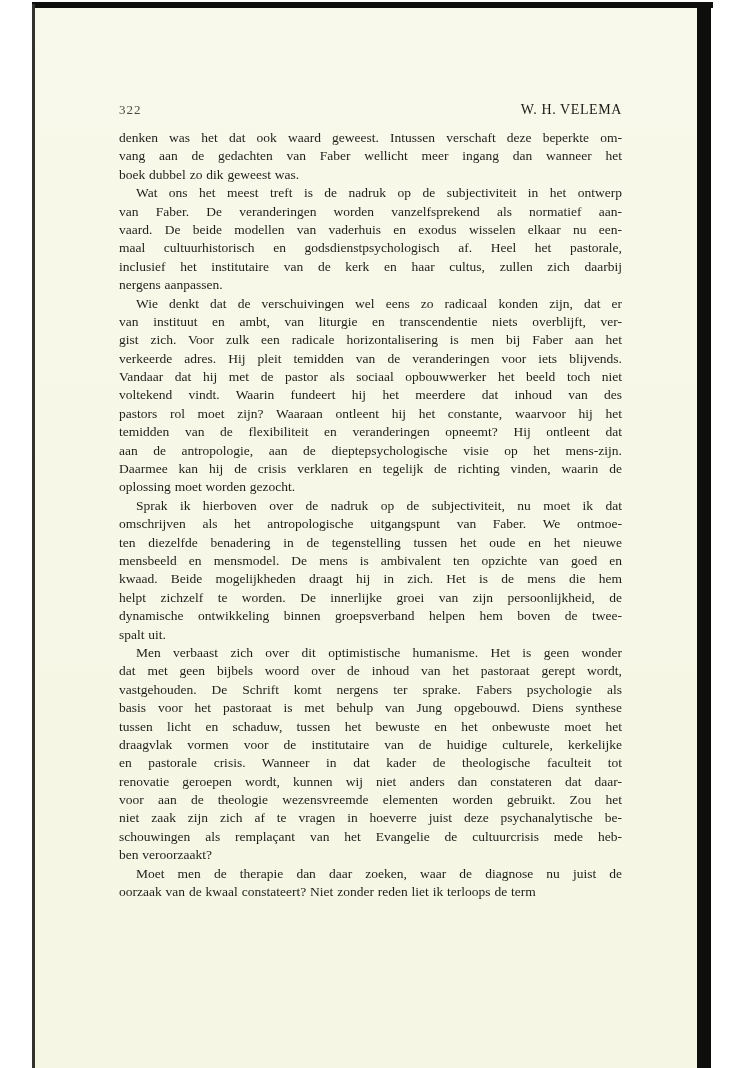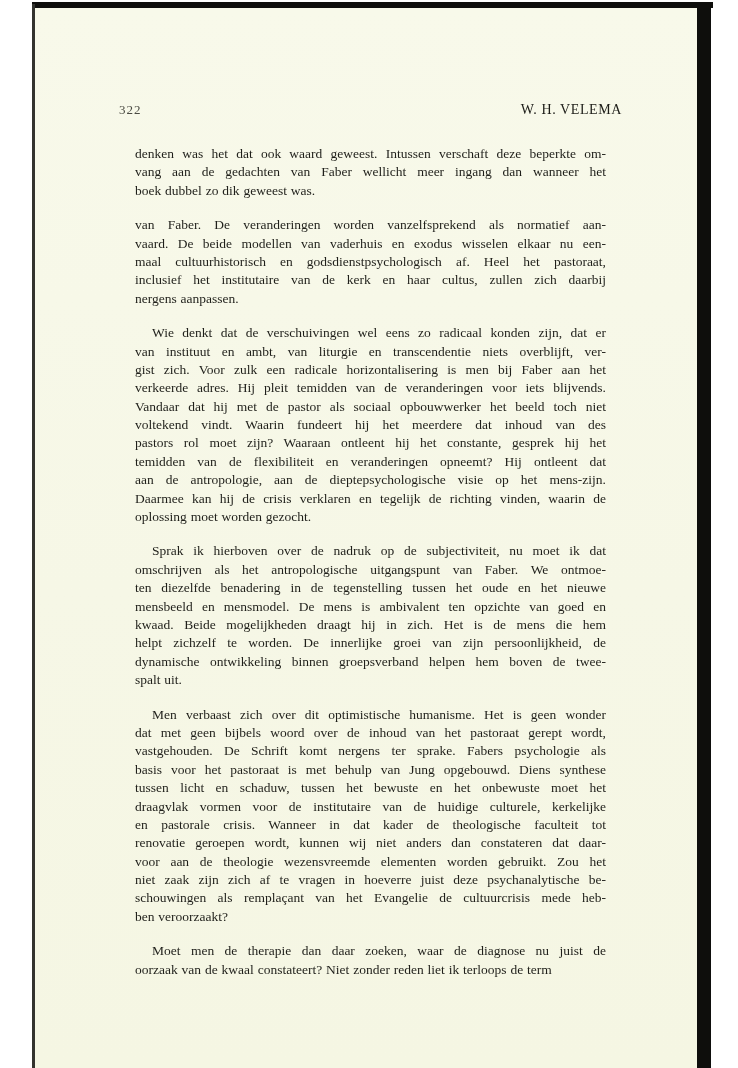--- a/index.html
+++ b/index.html
@@ -62,21 +62,21 @@
     letter-spacing: 0.6px;
   }
   .page-body {
     position: absolute;
     left: 84px; top: 121px;
     width: 503px;
     font-size: 13.5px;
     line-height: 18.4px;
     color: #1f1f1a;
   }
-  .para { margin: 16px; padding: 0; }
+  .para { margin: 0; padding: 0; }
   .line {
     height: 18.4px;
     overflow: hidden;
     text-align: justify;
     text-align-last: justify;
     word-spacing: 0.5px;
   }
   .line.last {
     text-align-last: left;
   }
@@ -99,34 +99,35 @@
     </div>
 
     <div class="page-body">
 
     <div class="para">
           <div class="line">denken was het dat ook waard geweest. Intussen verschaft deze beperkte om-</div>
           <div class="line">vang aan de gedachten van Faber wellicht meer ingang dan wanneer het</div>
           <div class="line last">boek dubbel zo dik geweest was.</div>
         </div>
         <div class="para">
+          <div class="line indent">Wat ons het meest treft is de nadruk op de subjectiviteit in het ontwerp</div>
           <div class="line">van Faber. De veranderingen worden vanzelfsprekend als normatief aan-</div>
           <div class="line">vaard. De beide modellen van vaderhuis en exodus wisselen elkaar nu een-</div>
-          <div class="line">maal cultuurhistorisch en godsdienstpsychologisch af. Heel het pastoraat,</div>
+          <div class="line">maal cultuurhistorisch en godsdienstpsychologisch af. Heel het pastorale,</div>
           <div class="line">inclusief het institutaire van de kerk en haar cultus, zullen zich daarbij</div>
           <div class="line last">nergens aanpassen.</div>
         </div>
         <div class="para">
           <div class="line indent">Wie denkt dat de verschuivingen wel eens zo radicaal konden zijn, dat er</div>
           <div class="line">van instituut en ambt, van liturgie en transcendentie niets overblijft, ver-</div>
           <div class="line">gist zich. Voor zulk een radicale horizontalisering is men bij Faber aan het</div>
           <div class="line">verkeerde adres. Hij pleit temidden van de veranderingen voor iets blijvends.</div>
           <div class="line">Vandaar dat hij met de pastor als sociaal opbouwwerker het beeld toch niet</div>
           <div class="line">voltekend vindt. Waarin fundeert hij het meerdere dat inhoud van des</div>
-          <div class="line">pastors rol moet zijn? Waaraan ontleent hij het constante, gesprek hij het</div>
+          <div class="line">pastors rol moet zijn? Waaraan ontleent hij het constante, waarvoor hij het</div>
           <div class="line">temidden van de flexibiliteit en veranderingen opneemt? Hij ontleent dat</div>
           <div class="line">aan de antropologie, aan de dieptepsychologische visie op het mens-zijn.</div>
           <div class="line">Daarmee kan hij de crisis verklaren en tegelijk de richting vinden, waarin de</div>
           <div class="line last">oplossing moet worden gezocht.</div>
         </div>
         <div class="para">
           <div class="line indent">Sprak ik hierboven over de nadruk op de subjectiviteit, nu moet ik dat</div>
           <div class="line">omschrijven als het antropologische uitgangspunt van Faber. We ontmoe-</div>
           <div class="line">ten diezelfde benadering in de tegenstelling tussen het oude en het nieuwe</div>
           <div class="line">mensbeeld en mensmodel. De mens is ambivalent ten opzichte van goed en</div>

